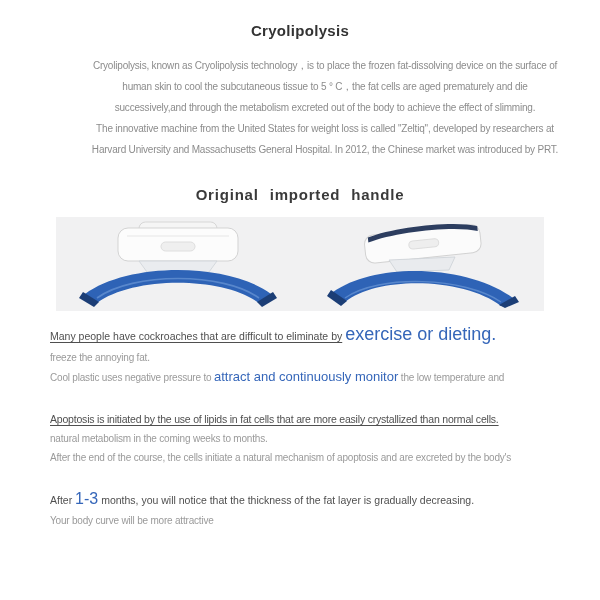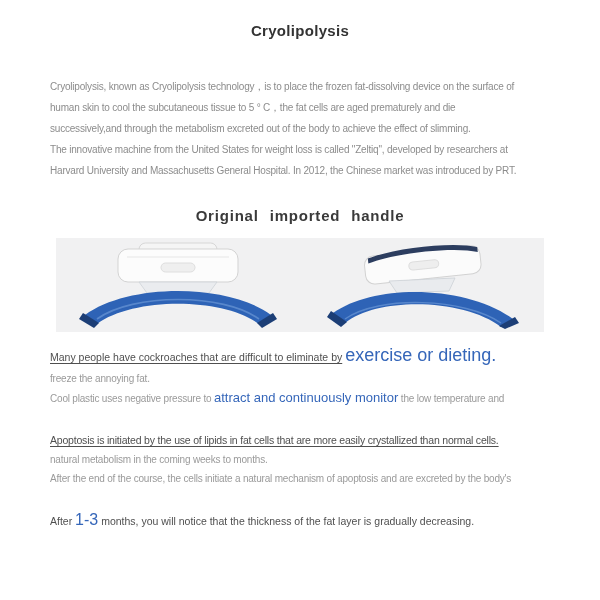--- a/index.html
+++ b/index.html
@@ -6,21 +6,21 @@
   html, body { margin: 0; padding: 0; background: #ffffff; }
   .page {
     width: 600px; height: 600px; position: relative; overflow: hidden;
     background: #ffffff;
     font-family: "Liberation Sans", "DejaVu Sans", sans-serif;
   }
   .title {
     margin: 0; padding-top: 22px; text-align: center;
     font-size: 15px; font-weight: 700; color: #333333; letter-spacing: 0.3px;
   }
-  .intro { margin: 37px 0 0 50px; }
+  .intro { margin: 16px 0 0 50px; text-align: center; }
   .tline { display: block; white-space: nowrap; }
   .intro .tline {
     font-size: 10px; letter-spacing: -0.2px; color: #8c8c8c; line-height: 21px;
   }
   .section-heading {
     margin: 26px 0 2px; text-align: center;
     font-size: 15px; font-weight: 700; color: #3a3a3a;
     letter-spacing: 0.8px; word-spacing: 6px;
   }
   .panel {
@@ -110,15 +110,16 @@
     <div class="gray-line">natural metabolism in the coming weeks to months.</div>
     <div class="gray-line">After the end of the course, the cells initiate a natural mechanism of apoptosis and are excreted by the body's</div>
   </div>
 
   <div class="result">
     <div class="result-line1">
       <span>After</span>
       <span class="blue-num">1-3</span>
       <span>months, you will notice that the thickness of the fat layer is gradually decreasing.</span>
     </div>
+    <div class="gray-line">Your body curve will be more attractive</div>
   </div>
 
 </div>
 
 </body></html>

